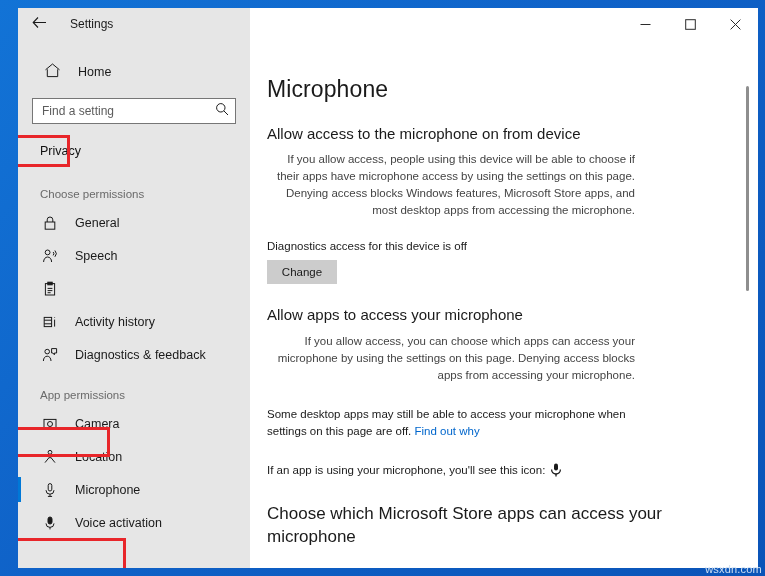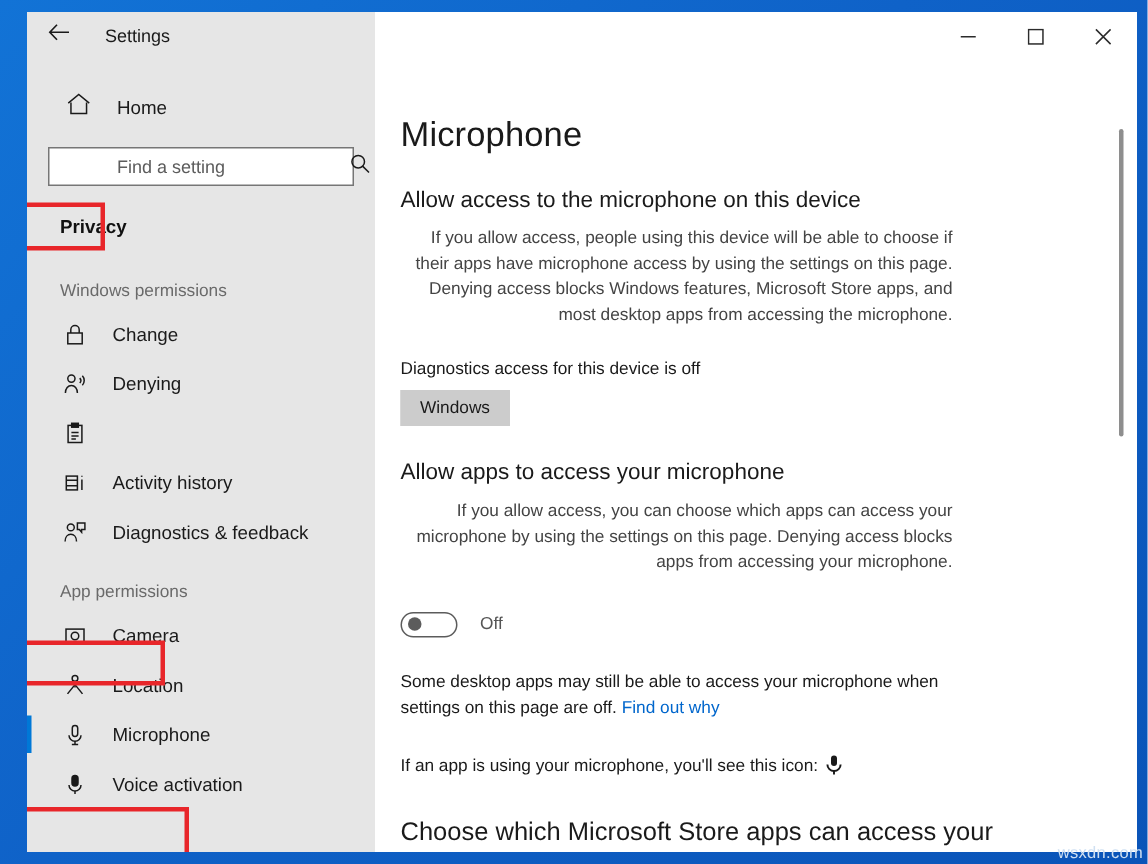--- a/index.html
+++ b/index.html
@@ -86,30 +86,29 @@
     border: 1px solid #767676;
     display: flex;
     align-items: center;
     padding: 0 6px 0 9px;
   }
   #search-input {
     flex: 1; border: none; outline: none;
     font-family: "Liberation Sans", sans-serif;
     font-size: 12px; color: #0f172a;
     background: transparent;
-    margin-left: 36px;
   }
   #search-input::placeholder { color: #5c5c5c; }
 
   #privacy-wrap { position: relative; margin-top: 16px; height: 30px; }
   #privacy-label {
     position: absolute;
     left: 22px; top: 4px;
     font-size: 12.5px;
-    font-weight: bold;
+    font-weight: normal;
     color: #111;
   }
   .annot {
     position: absolute;
     border: 3px solid #e8262a;
     pointer-events: none;
     z-index: 20;
   }
 
   .section-header {
@@ -329,41 +328,41 @@
               <path d="M8.9 8.9 L13 13"></path>
             </svg>
           </span>
         </div>
       </div>
 
       <div id="privacy-wrap">
         <span id="privacy-label">Privacy</span>
       </div>
 
-      <div class="section-header">Windows permissions</div>
+      <div class="section-header">Choose permissions</div>
 
       <div class="nav-item">
         <span class="ico">
           <svg width="16" height="16" viewBox="0 0 16 16" fill="none" stroke="#1a1a1a" stroke-width="1">
             <rect x="3.2" y="7" width="9.6" height="7.2"></rect>
             <path d="M5.2 7 V4.8 a2.8 2.8 0 0 1 5.6 0 V7"></path>
           </svg>
         </span>
-        <span class="label">Change</span>
+        <span class="label">General</span>
       </div>
 
       <div class="nav-item">
         <span class="ico">
           <svg width="16" height="16" viewBox="0 0 16 16" fill="none" stroke="#1a1a1a" stroke-width="1">
             <circle cx="5.6" cy="4.4" r="2.4"></circle>
             <path d="M1.6 14 c0-3 1.8-5 4-5 s4 2 4 5"></path>
             <path d="M11.2 4 a2.6 2.6 0 0 1 0 3.4 M12.9 2.5 a4.6 4.6 0 0 1 0 6.3"></path>
           </svg>
         </span>
-        <span class="label">Denying</span>
+        <span class="label">Speech</span>
       </div>
 
       <div class="nav-item">
         <span class="ico">
           <svg width="16" height="16" viewBox="0 0 16 16" fill="none" stroke="#1a1a1a" stroke-width="1">
             <rect x="3.4" y="2.6" width="9.2" height="11.4"></rect>
             <rect x="5.8" y="1.2" width="4.4" height="2.6" fill="#1a1a1a"></rect>
             <path d="M5.6 7.4 H10.4 M5.6 9.6 H10.4 M5.6 11.7 H8.6"></path>
           </svg>
         </span>
@@ -440,35 +439,29 @@
       <div class="annot" style="left:-6px; top:387px; width:98px; height:30px;"></div>
       <div class="annot" style="left:-6px; top:498px; width:114px; height:34px;"></div>
     </div>
 
     <div id="content-area">
       <div id="content">
 
         <h1 id="page-title">Microphone</h1>
 
         
-        <h2 class="sec-title">Allow access to the microphone on this device</h2>
+        <h2 class="sec-title">Allow access to the microphone on from device</h2>
         <p class="sec-desc">If you allow access, people using this device will be able to choose if their apps have microphone access by using the settings on this page. Denying access blocks Windows features, Microsoft Store apps, and most desktop apps from accessing the microphone.</p>
         <div class="status-line">Diagnostics access for this device is off</div>
-        <button id="change-btn">Windows</button>
+        <button id="change-btn">Change</button>
 
         
         <h2 class="sec-title">Allow apps to access your microphone</h2>
         <p class="sec-desc">If you allow access, you can choose which apps can access your microphone by using the settings on this page. Denying access blocks apps from accessing your microphone.</p>
 
-        <div class="toggle-row">
-          <div class="toggle">
-            <div class="knob"></div>
-          </div>
-          <span class="toggle-label">Off</span>
-        </div>
 
         <p class="note"><span>Some desktop apps may still be able to access your microphone when settings on this page are off. </span><span class="link">Find out why</span></p>
 
         <p class="note"><span>If an app is using your microphone, you'll see this icon:</span><span class="inline-icon">
              <svg width="12" height="14" viewBox="0 0 12 14">
                <rect x="4" y="0.6" width="4" height="7" rx="2" fill="#1a1a1a"></rect>
                <path d="M1.6 6.6 a4.4 4.4 0 0 0 8.8 0" fill="none" stroke="#1a1a1a" stroke-width="1.3"></path>
                <path d="M6 11 V13.4" stroke="#1a1a1a" stroke-width="1.3"></path>
              </svg>
         </span></p>

